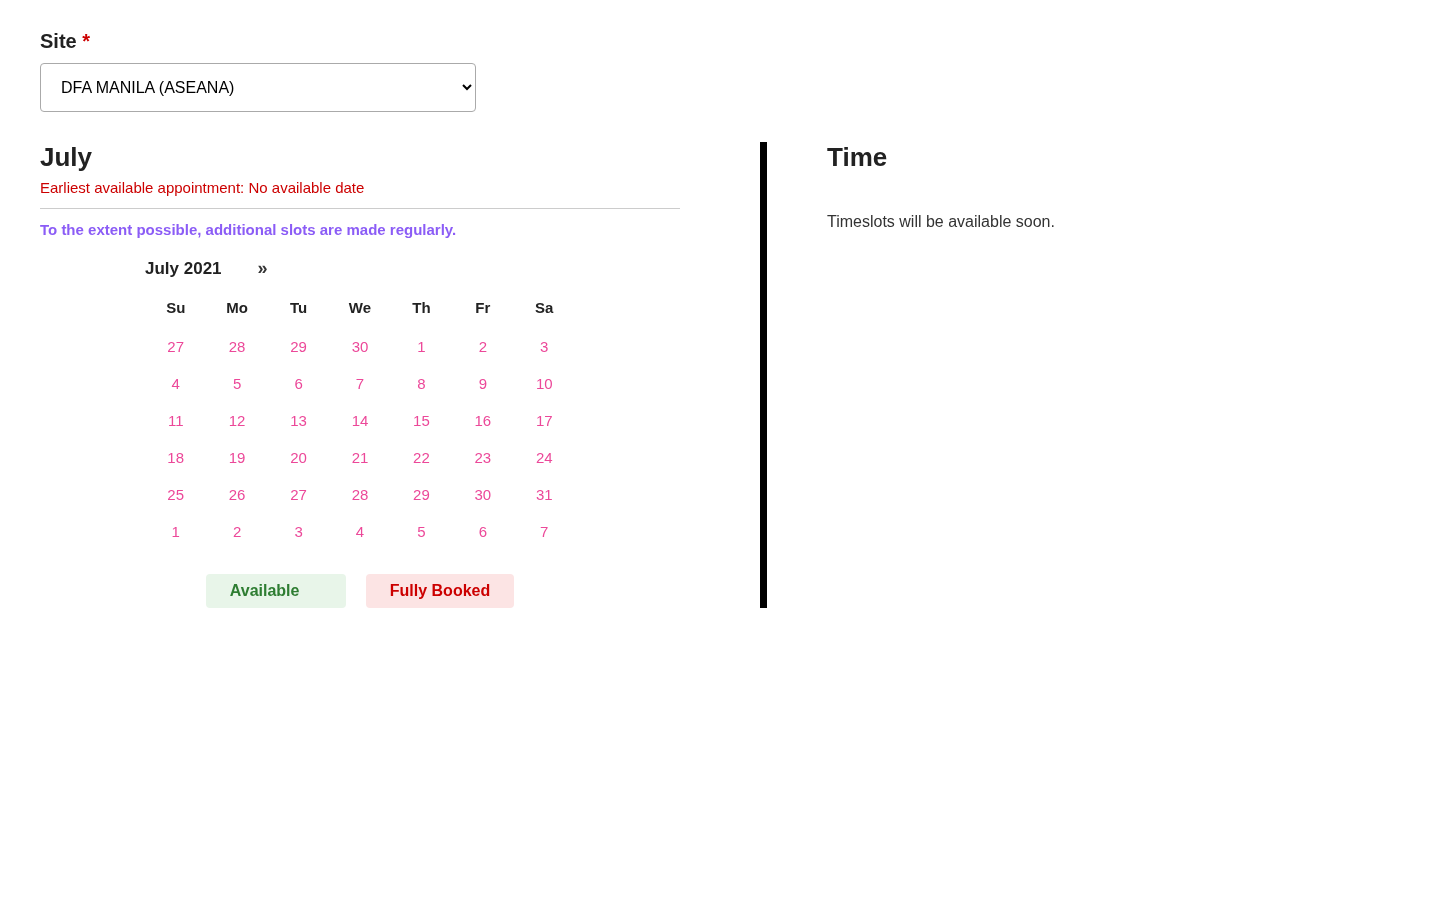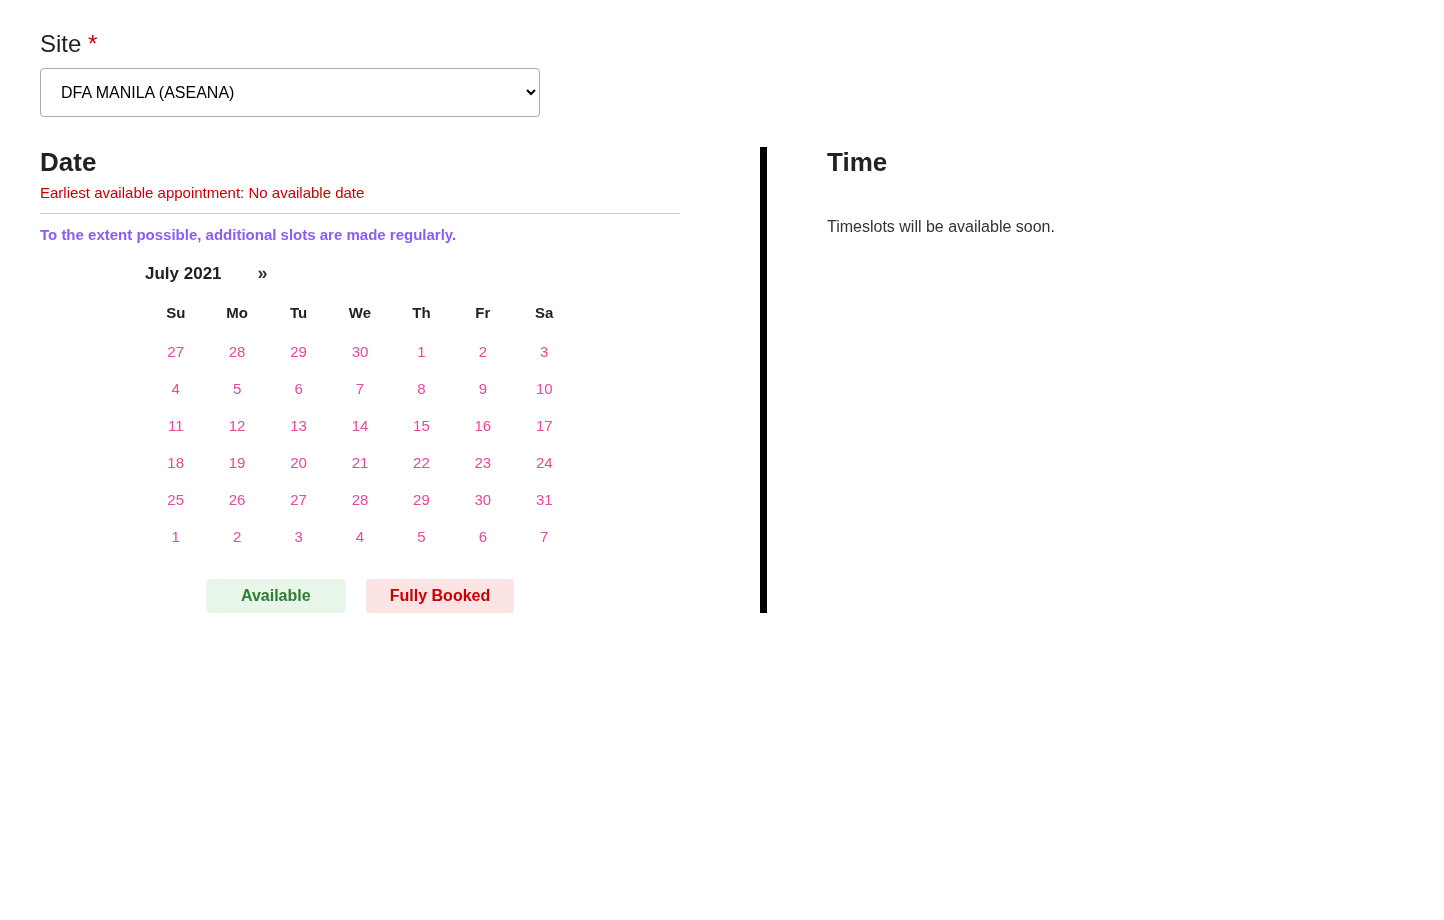--- a/index.html
+++ b/index.html
@@ -4,29 +4,29 @@
   <style>
     * { box-sizing: border-box; margin: 0; padding: 0; }
     body {
       font-family: Arial, Helvetica, sans-serif;
       background: #fff;
       color: #222;
       padding: 30px 40px;
     }
 
     .site-label {
-      font-size: 24px;
-      font-weight: normal;
+      font-size: 20px;
+      font-weight: bold;
       margin-bottom: 10px;
     }
     .site-label .required {
       color: #c00;
     }
     .site-select {
-      width: 500px;
+      width: 436px;
       padding: 14px 16px;
       font-size: 16px;
       border: 1px solid #aaa;
       border-radius: 4px;
       appearance: auto;
       background: #fff;
       cursor: pointer;
     }
 
     .main-layout {
@@ -115,21 +115,21 @@
     .legend {
       display: flex;
       gap: 20px;
       margin-top: 24px;
       justify-content: center;
     }
 
     .legend-item {
       display: flex;
       align-items: center;
-      justify-content: center;
+      justify-content: flex-start;
       padding: 8px 24px;
       border-radius: 4px;
       font-size: 16px;
       font-weight: bold;
       min-width: 140px;
     }
 
     .legend-available {
       background: #e8f5e9;
       color: #2e7d32;
@@ -161,21 +161,21 @@
     <span class="required">*</span>
   </div>
   <select class="site-select">
     <option>DFA MANILA (ASEANA)</option>
   <option>DFA MANILA (ASEANA) - Other</option></select>
 </div>
 
 <div class="main-layout">
 
   <div class="date-section">
-    <div class="section-title">Date</div>
+    <div class="section-title">July</div>
     <div class="earliest-notice">Earliest available appointment: No available date</div>
     <hr class="divider">
     <div class="slots-notice">To the extent possible, additional slots are made regularly.</div>
 
     <div class="calendar">
       <div class="calendar-header">
         <span class="calendar-month-title">July 2021</span>
         <a class="calendar-nav" href="#">»</a>
       </div>
       <table class="calendar-grid">

